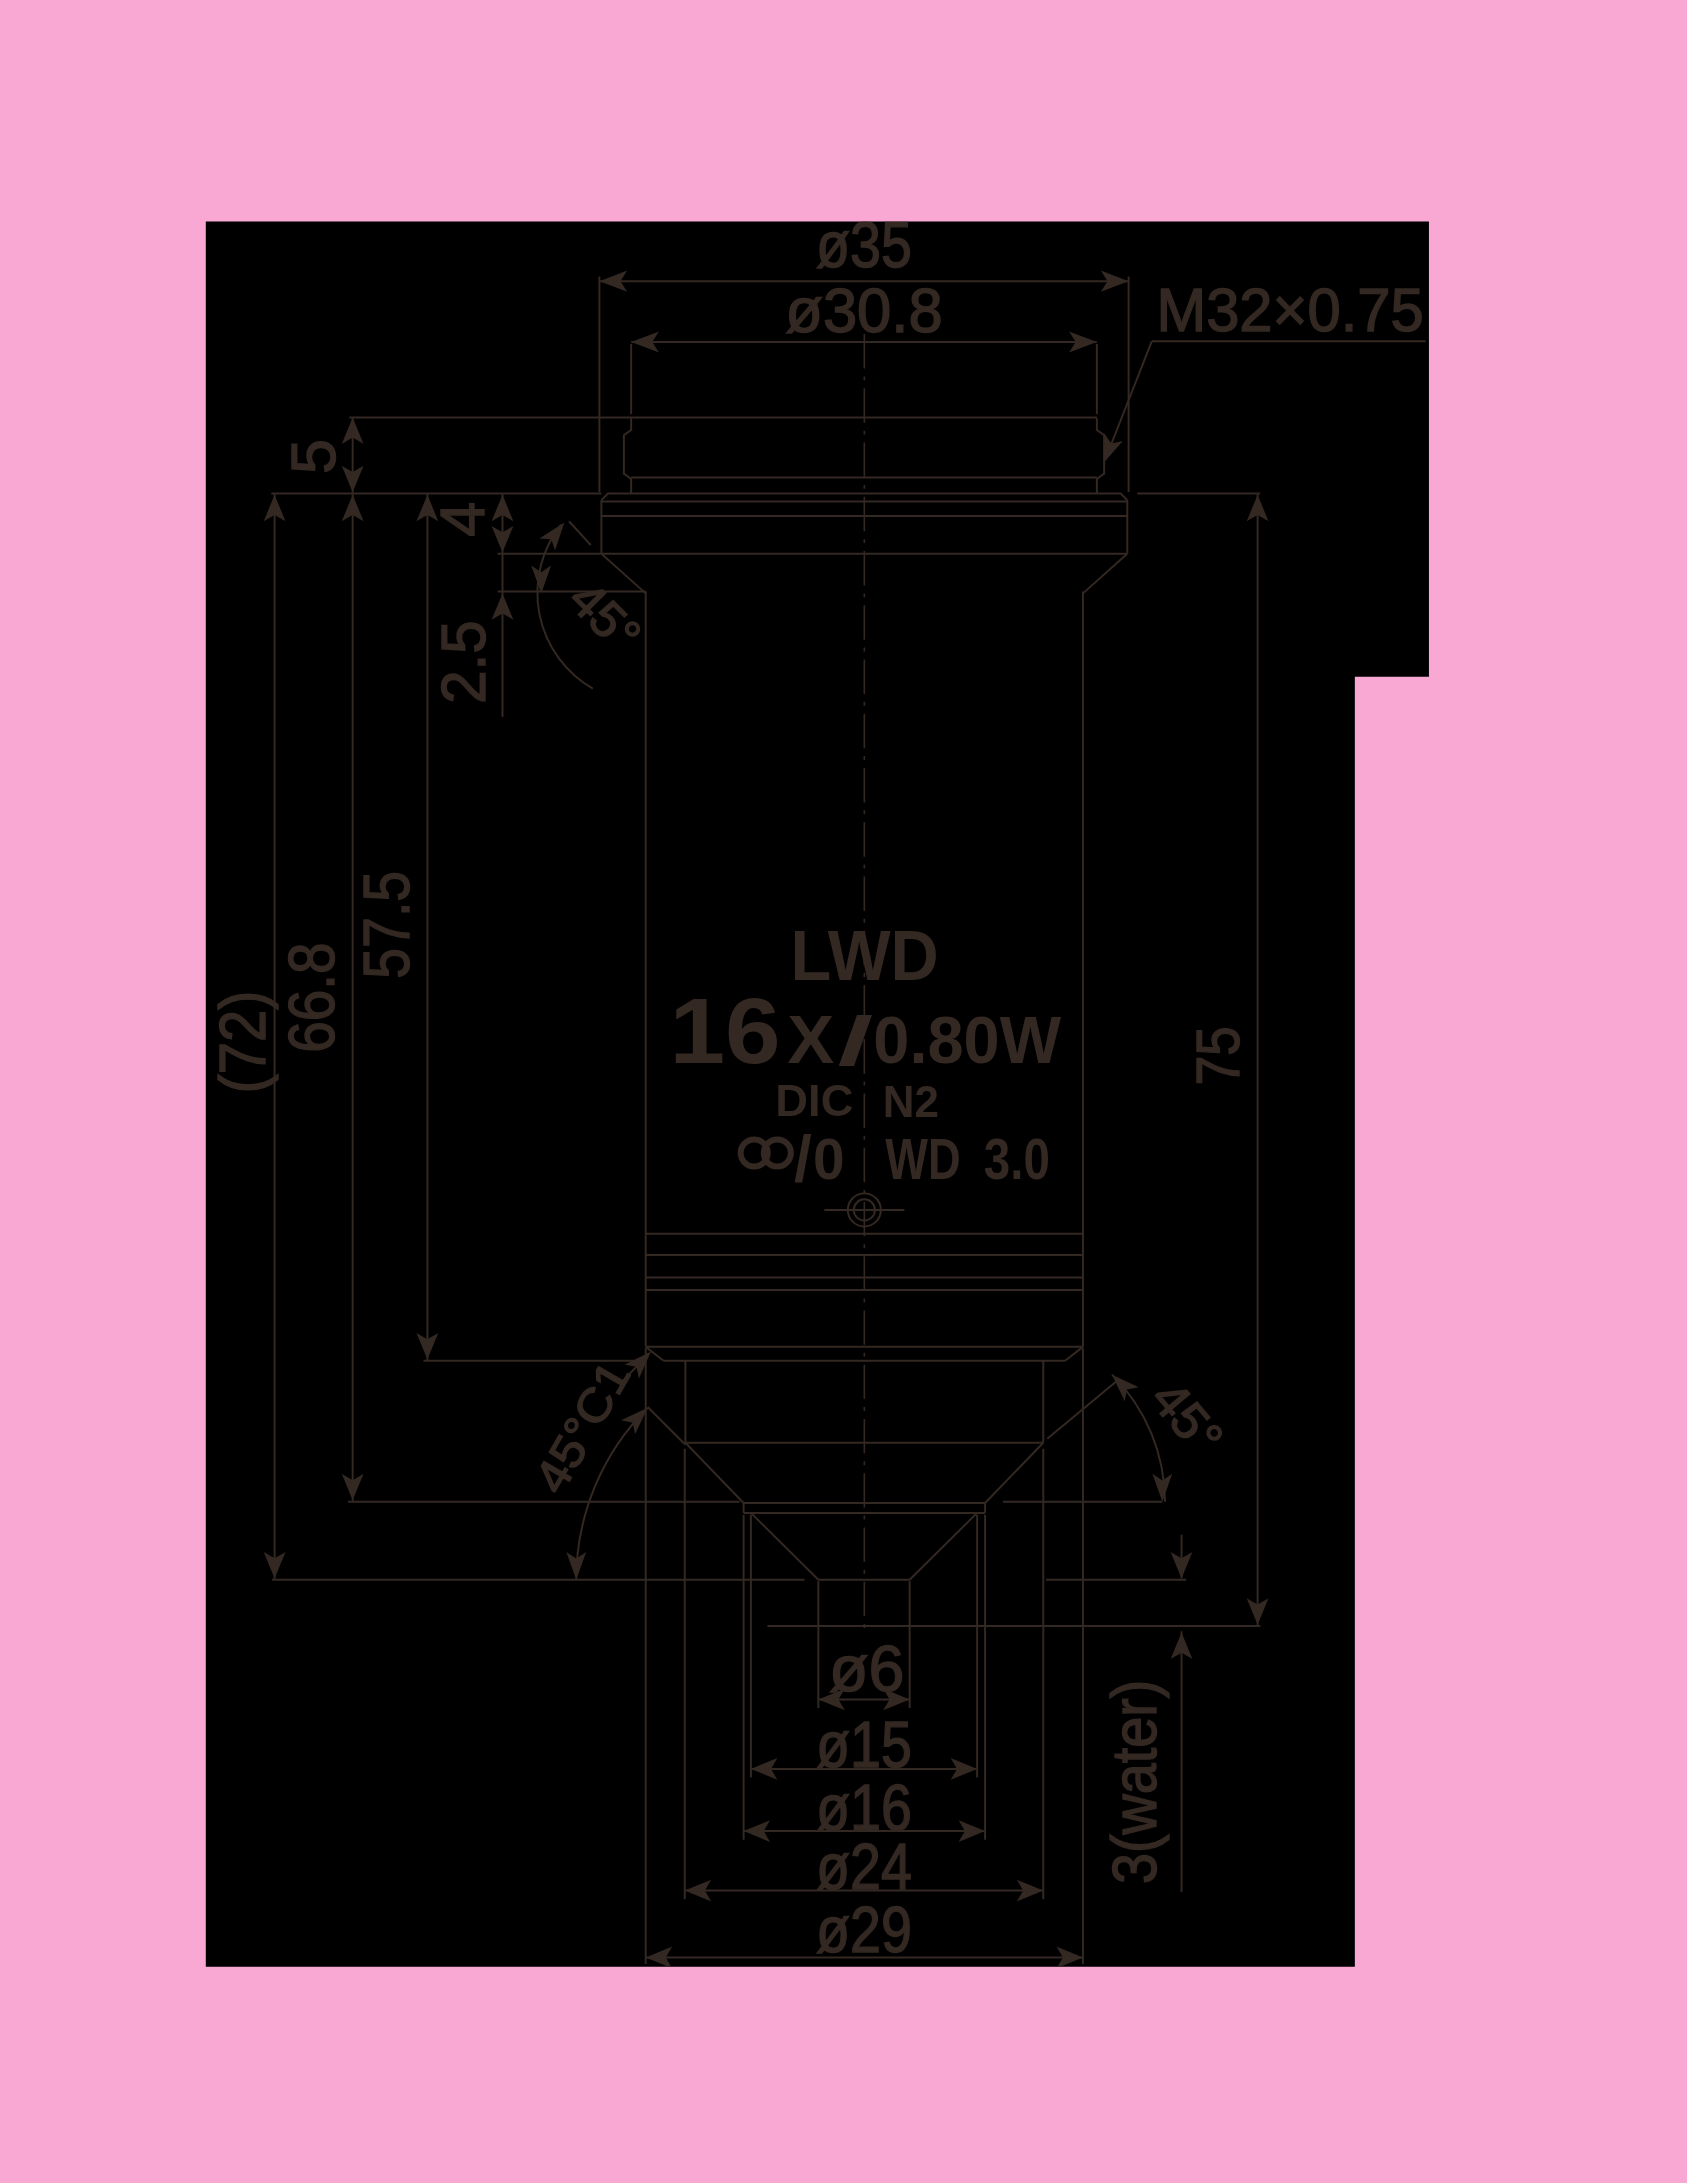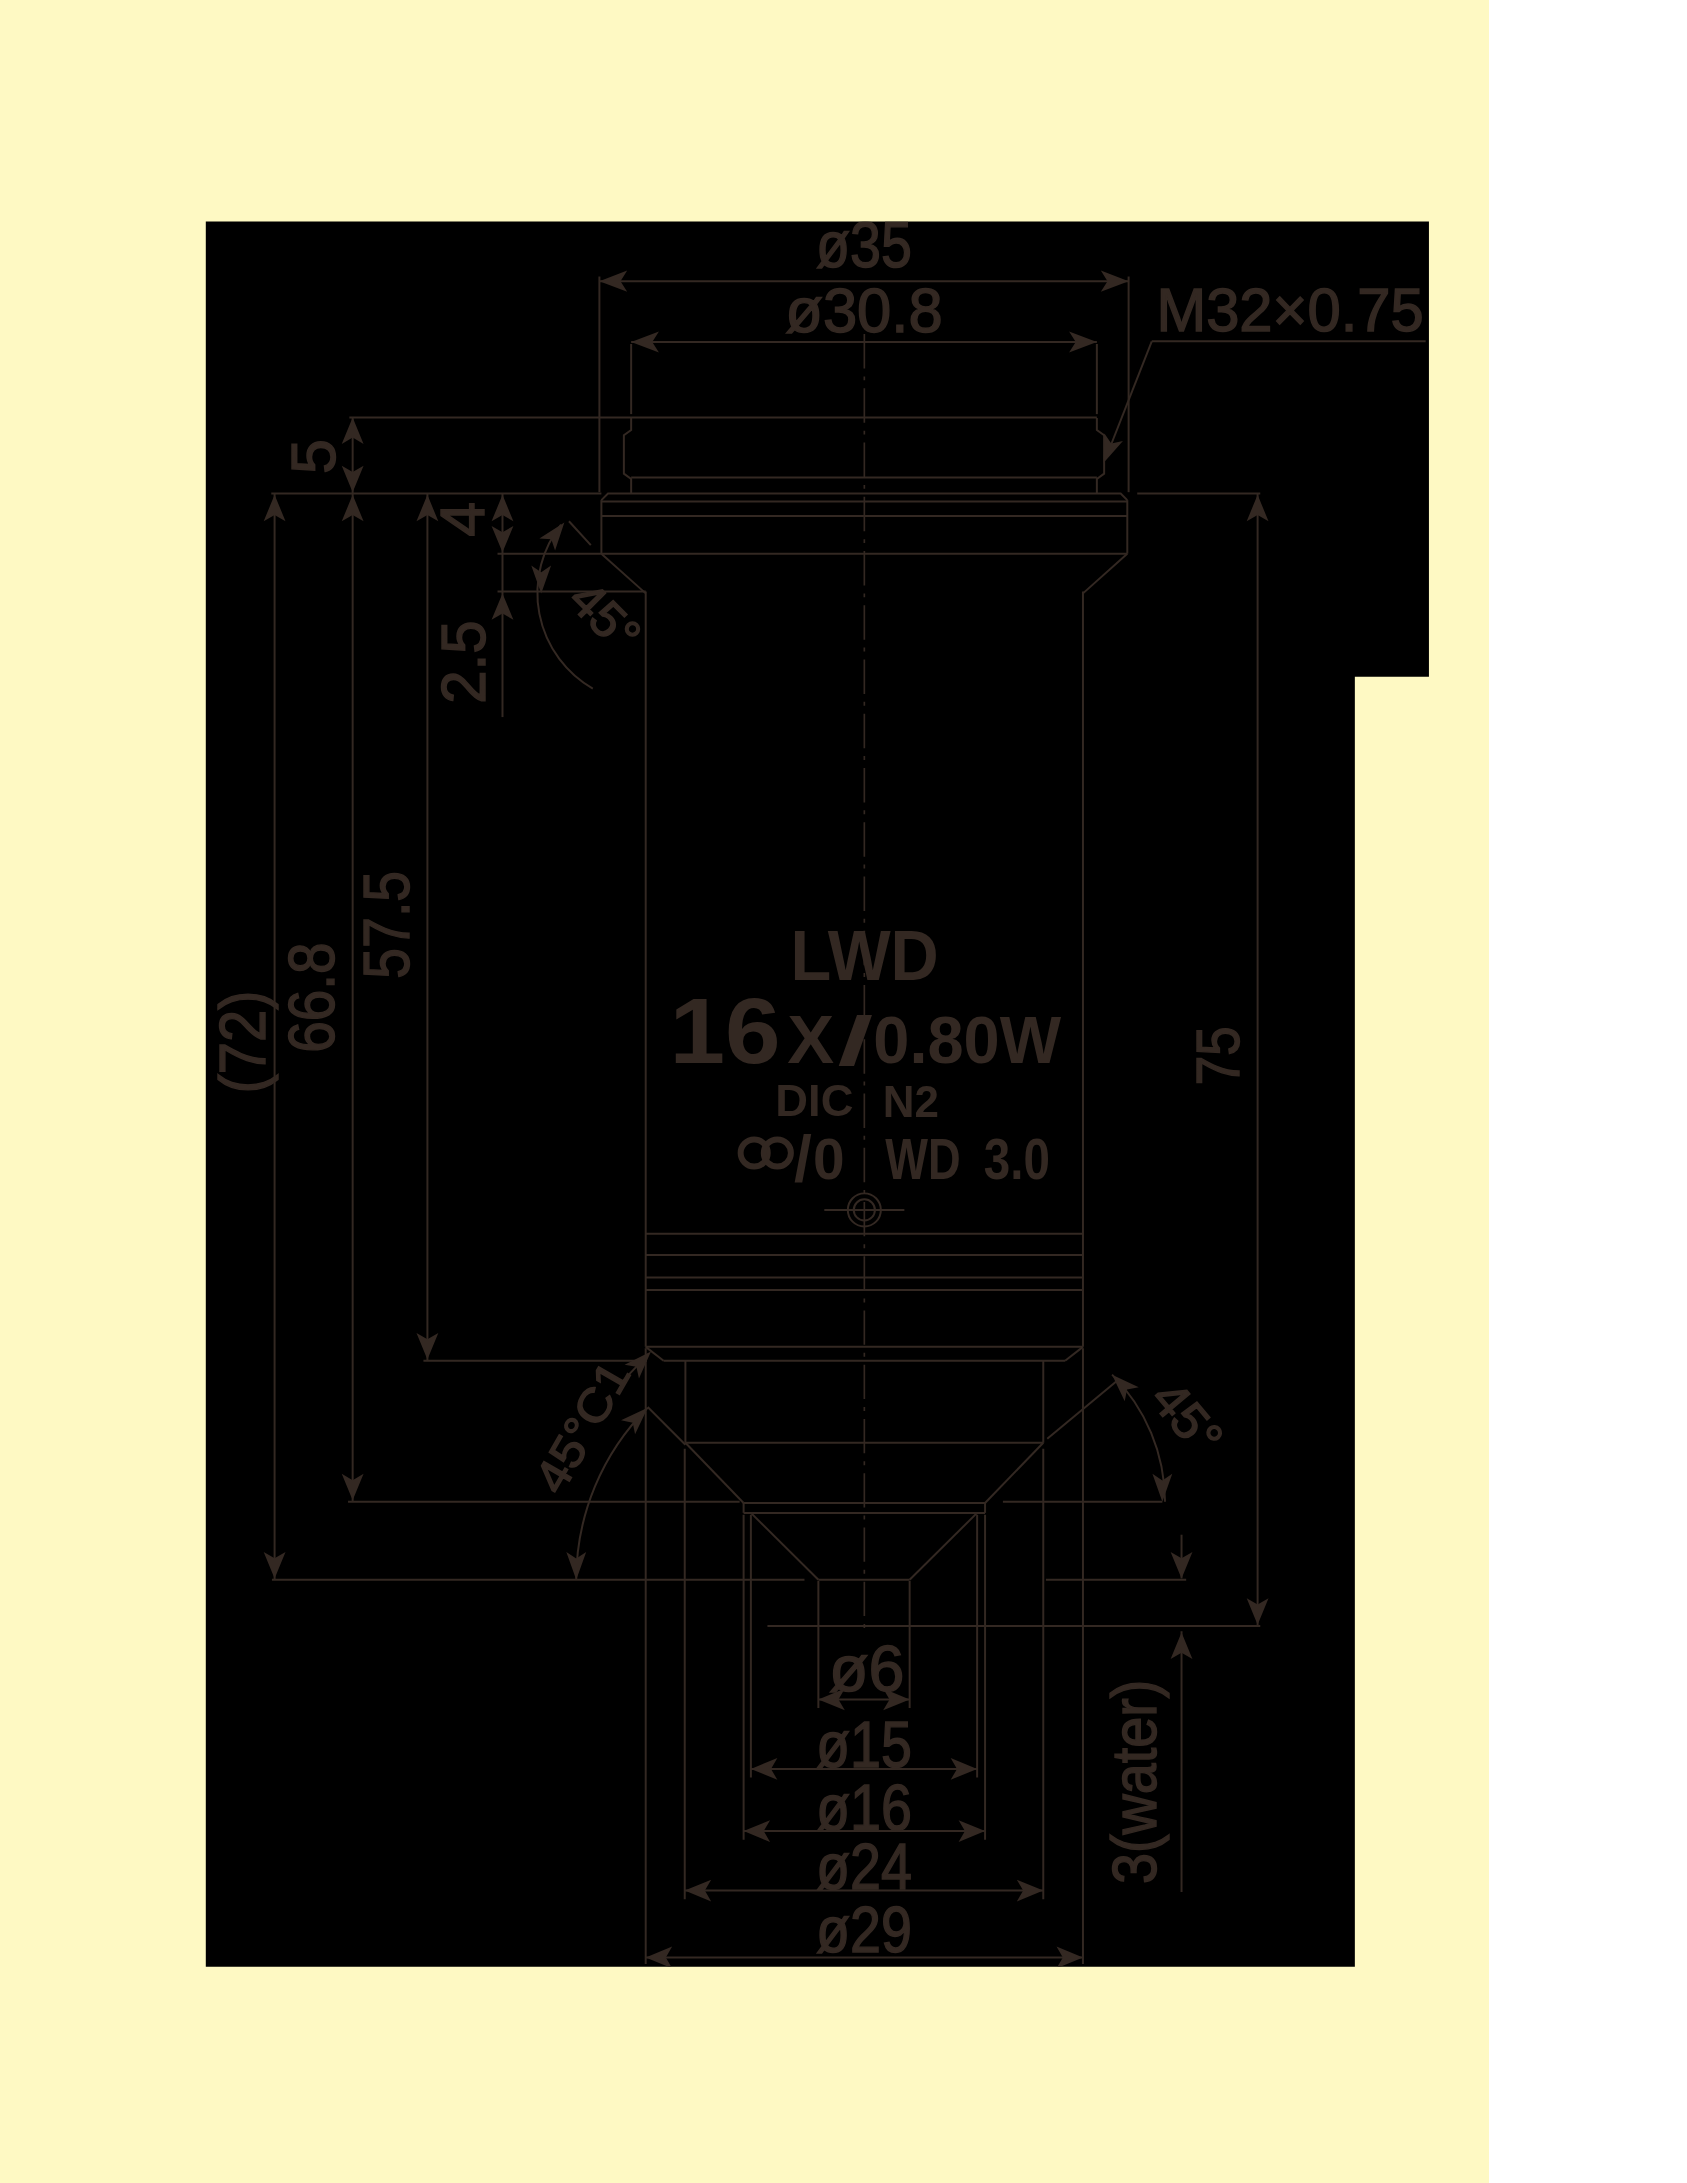--- a/index.html
+++ b/index.html
@@ -1,16 +1,16 @@
 <!DOCTYPE html>
 <html style="font-size:10.6px"><head>
 <meta charset="utf-8">
 <style>
   html,body{margin:0;padding:0;background:#ffffff;}
-  .page{position:relative;width:1489px;height:2183px;background:#fef9c3;overflow:hidden;}
+  .page{position:relative;width:1687px;height:2183px;background:#f9a8d4;overflow:hidden;}
   svg{position:absolute;left:0;top:0;}
   text{font-family:"Liberation Sans",sans-serif;}
 </style>
 </head>
 <body>
 <div class="page">
 <svg width="1687" height="2183" viewBox="0 0 2550 3300">
   <path d="M311,335 H2160 V1023 H2048 V2973 H311 Z" fill="#000000"></path>
   <clipPath id="blk">
         <path d="M311,335 H2160 V1023 H2048 V2973 H311 Z"></path>

